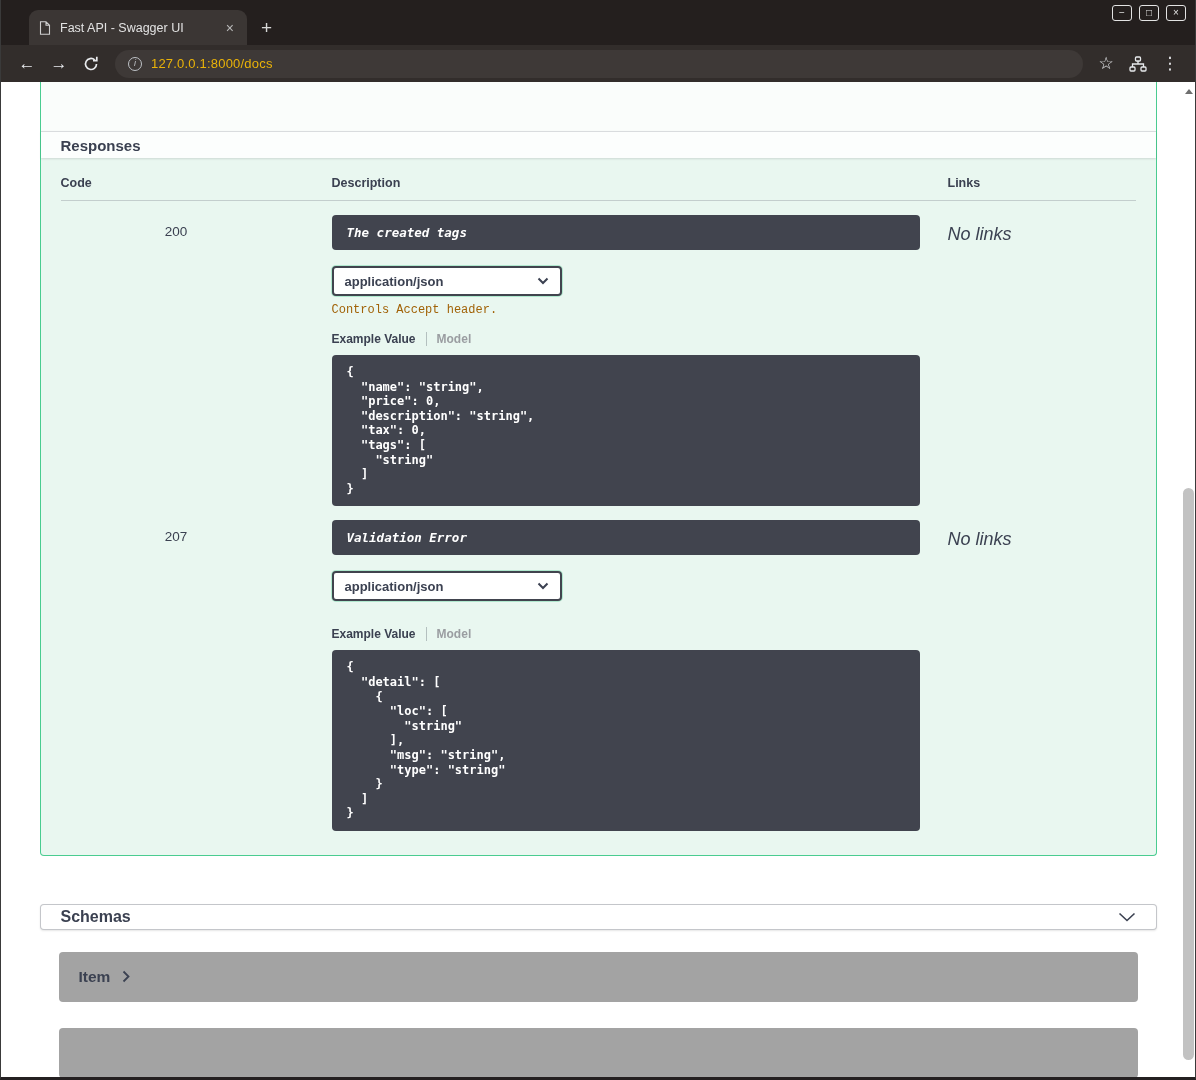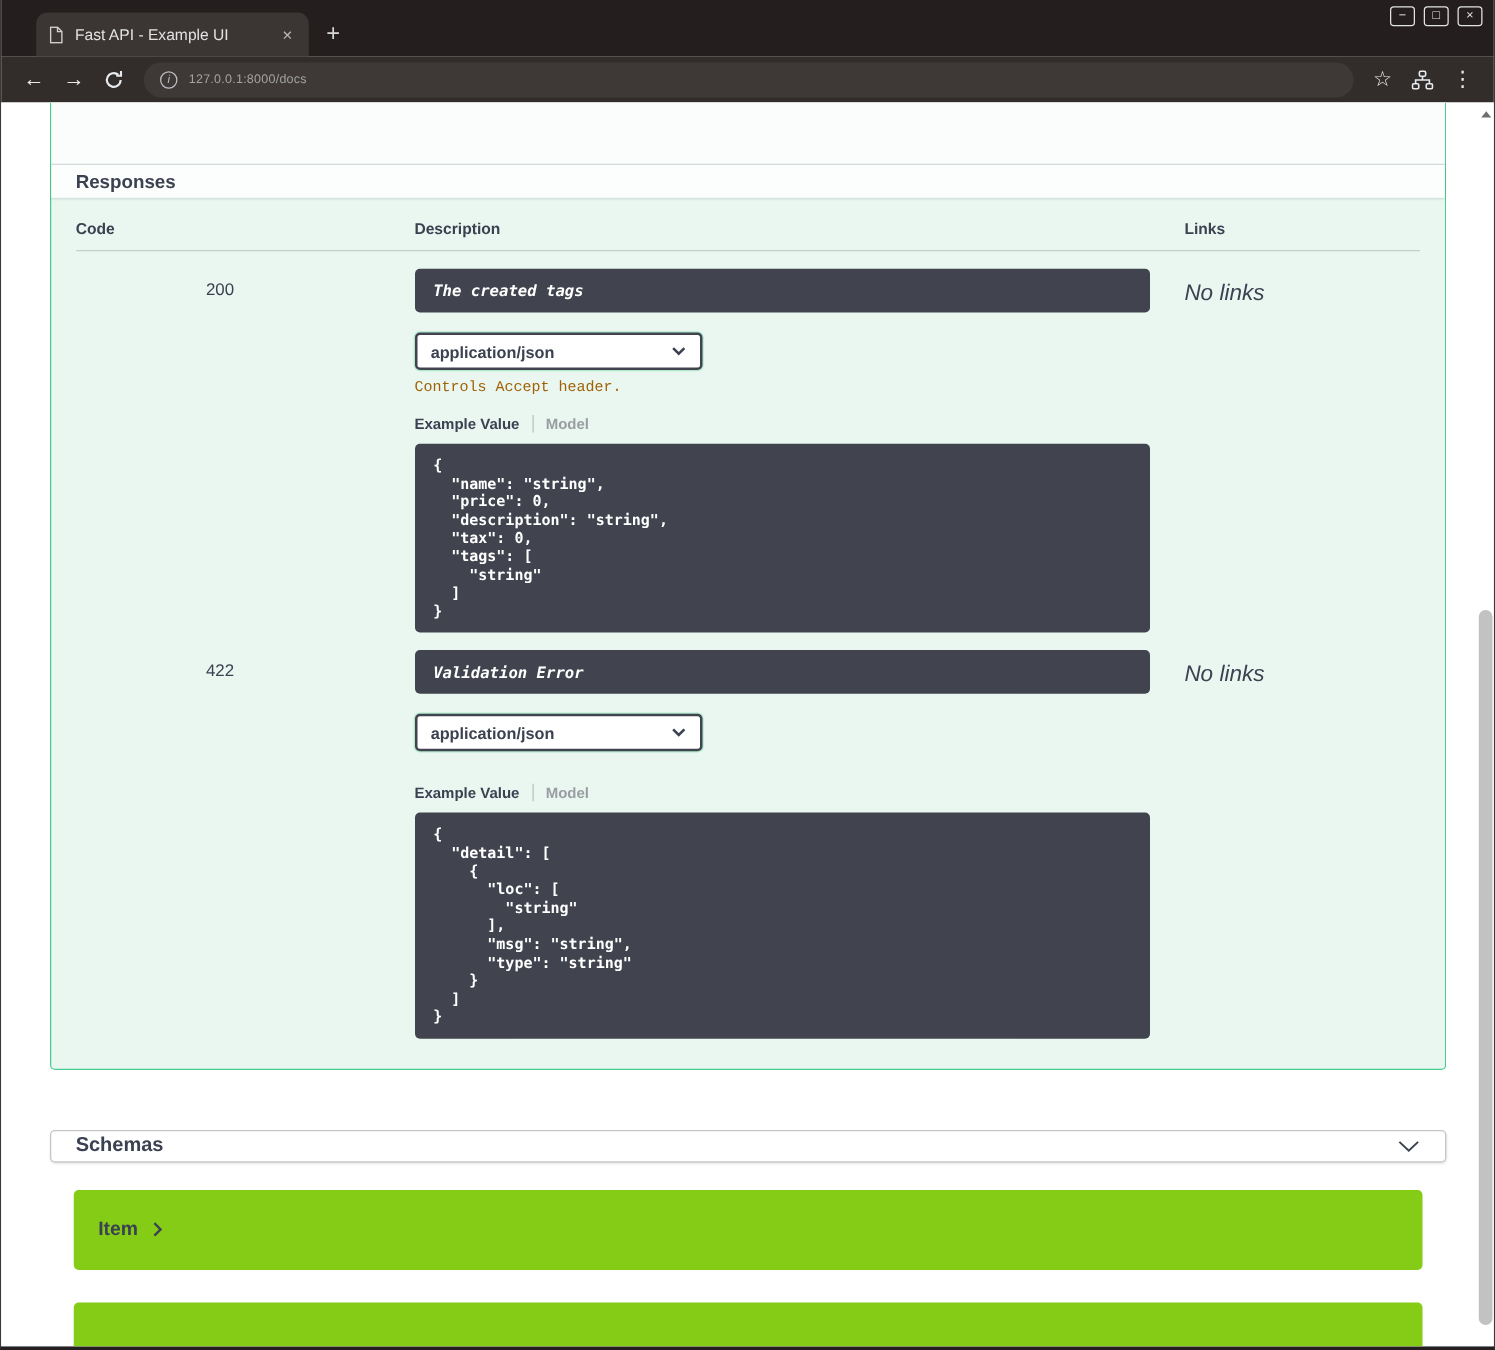--- a/index.html
+++ b/index.html
@@ -22,21 +22,21 @@
              font-size:10px; line-height:14px; text-align:center; background:transparent; cursor:pointer; }
 
   
   .toolbar { height:37px; background:#322d2b; display:flex; align-items:center; padding:0 10px; flex:none; }
   .nav-btn { width:32px; text-align:center; color:#e8eaed; font-size:17px; cursor:pointer; flex:none; }
   .reload-btn { width:32px; display:flex; justify-content:center; cursor:pointer; flex:none; }
   .urlbar { flex:1; height:28px; background:#3e3937; border-radius:14px; margin:0 8px;
             display:flex; align-items:center; padding:0 13px; gap:9px; cursor:text; }
   .info-icon { width:14px; height:14px; border:1.5px solid #bdc1c6; border-radius:50%;
                color:#bdc1c6; font-size:9px; line-height:11px; text-align:center; font-style:italic; flex:none; }
-  .url-text { color:#a3a3a3; font-size:10px; letter-spacing:.2px; }
+  .url-text { color:#eab308; font-size:13px; letter-spacing:.2px; }
   .tool-icon { width:30px; text-align:center; color:#e8eaed; font-size:17px; cursor:pointer; flex:none; }
   .ext-icon { width:34px; display:flex; justify-content:center; cursor:pointer; flex:none; }
 
   
   .page { flex:1; position:relative; background:#fff; overflow:hidden; }
   .scrollbar { position:absolute; top:0; right:0; width:15px; height:100%；
                background:#fbfbfb; border-left:1px solid #e6e6e6; }
   .scrollbar { background:#fbfbfb; }
   .sb-arrow { position:absolute; left:0; width:15px; height:15px; display:flex; align-items:center; justify-content:center; cursor:pointer; }
   .sb-up { top:2px; }
@@ -78,37 +78,37 @@
   .codeblock { margin-top:9px; background:#41444e; border-radius:4px; padding:10px 15px;
                color:#ffffff; font-family:"DejaVu Sans Mono", monospace; font-size:12px; font-weight:bold;
                line-height:14.6px; white-space:pre; overflow:hidden; }
 
   
   .schemas-header { margin-top:48px; height:24px; background:#ffffff; border:1px solid rgba(59,65,81,.3);
                     border-radius:4px; box-shadow:0 1px 2px rgba(0,0,0,.1);
                     display:flex; align-items:center; justify-content:space-between; padding:12px 20px; cursor:pointer;text-align:center; }
   .schemas-title { font-size:16px; font-weight:bold; color:#3b4151; }
   .models { margin-top:22px; padding:0 19px; display:flex; flex-direction:column; gap:26px; }
-  .model-box { background:#84cc16; border-radius:4px; height:64px; display:flex; align-items:center;
+  .model-box { background:#a3a3a3; border-radius:4px; height:50px; display:flex; align-items:center;
                padding:0 20px; gap:12px; cursor:pointer; }
   .model-name { font-size:15.5px; font-weight:bold; color:#3b4151; }
 </style>
 </head>
 <body>
 
 <div class="window">
 
   <div class="titlebar">
     <div class="tab">
       <span class="doc-icon">
         <svg width="12" height="14" viewBox="0 0 12 14">
             <path d="M1.5 .8 H7 L10.5 4.3 V13.2 H1.5 Z M7 .8 V4.3 H10.5" fill="none" stroke="#cfcfcf" stroke-width="1.1"></path>
           </svg>
       </span>
-      <span class="tab-title">Fast API - Example UI</span>
+      <span class="tab-title">Fast API - Swagger UI</span>
       <span class="tab-close">×</span>
     </div>
     <div class="new-tab">+</div>
     <div class="win-controls">
       <div class="win-btn">−</div>
       <div class="win-btn">□</div>
       <div class="win-btn">×</div>
     </div>
   </div>
 
@@ -177,21 +177,21 @@
   "tax": 0,
   "tags": [
     "string"
   ]
 }</div>
             </div>
             <div class="col-links cell-links">No links</div>
           </div>
 
           <div class="trow">
-            <div class="col-code cell-code">422</div>
+            <div class="col-code cell-code">207</div>
             <div class="col-desc">
               <div class="resp-desc">Validation Error</div>
               <div class="media-select">
                 <span>application/json</span>
                 <svg width="12" height="8" viewBox="0 0 12 8">
                     <path d="M1.5 1.5 L6 6 L10.5 1.5" fill="none" stroke="#3b4151" stroke-width="2"></path>
                   </svg>
               </div>
               <div class="ex-tabs no-note">
                 <span class="tab-active">Example Value</span>

